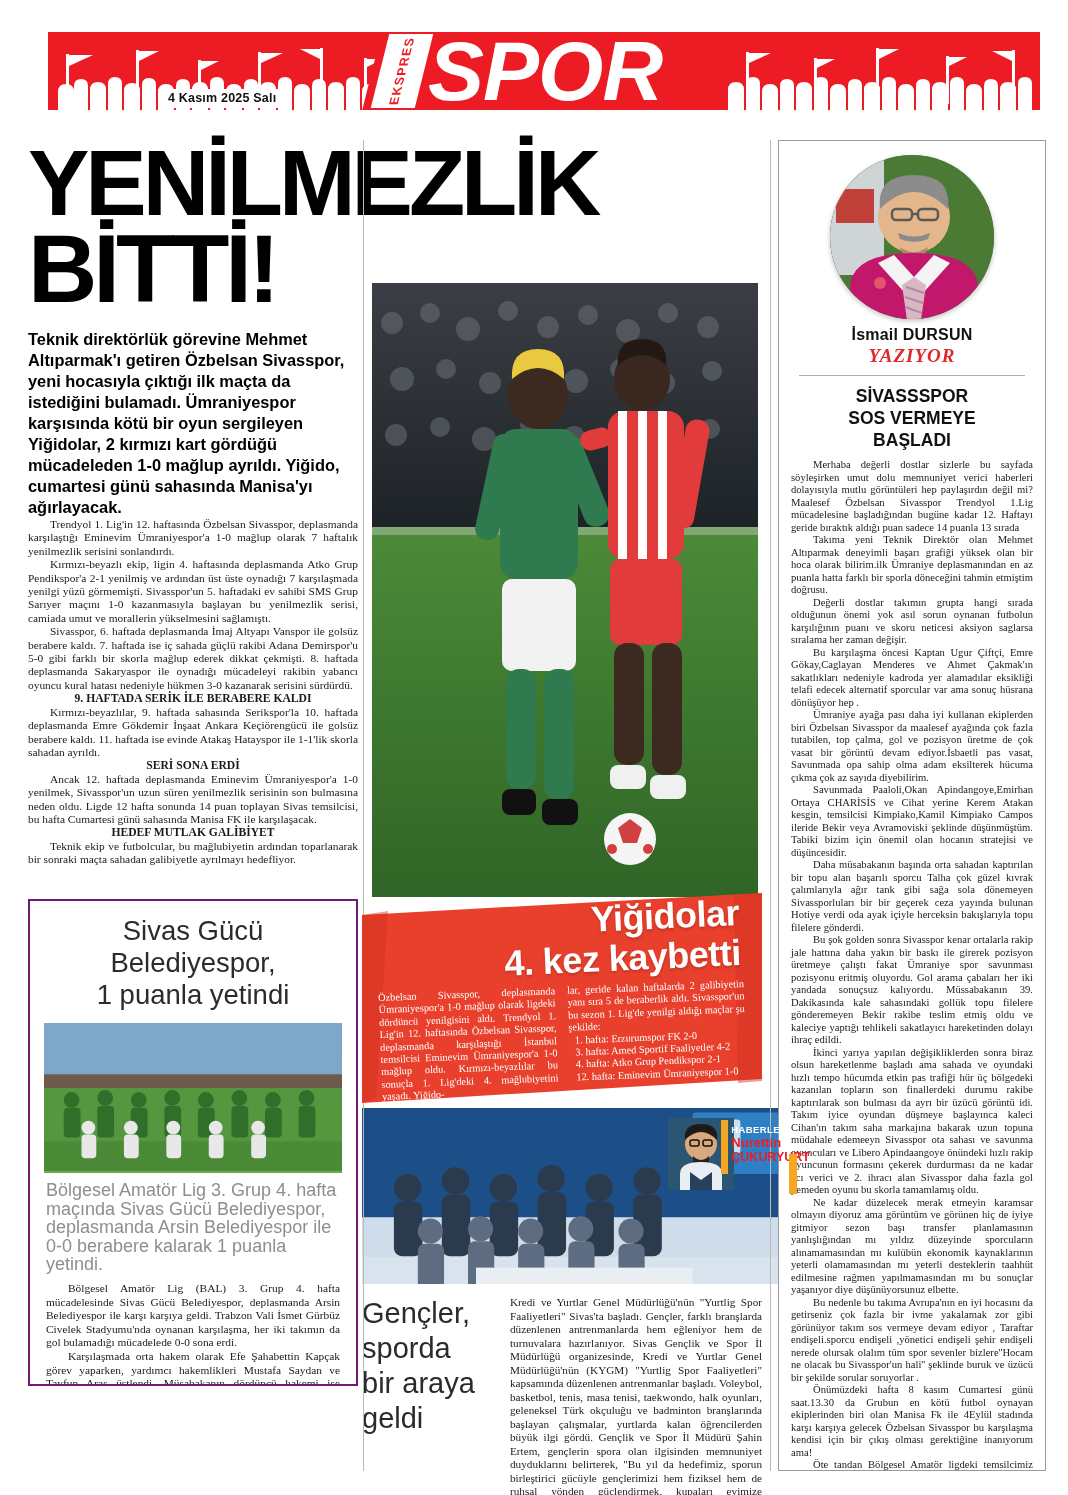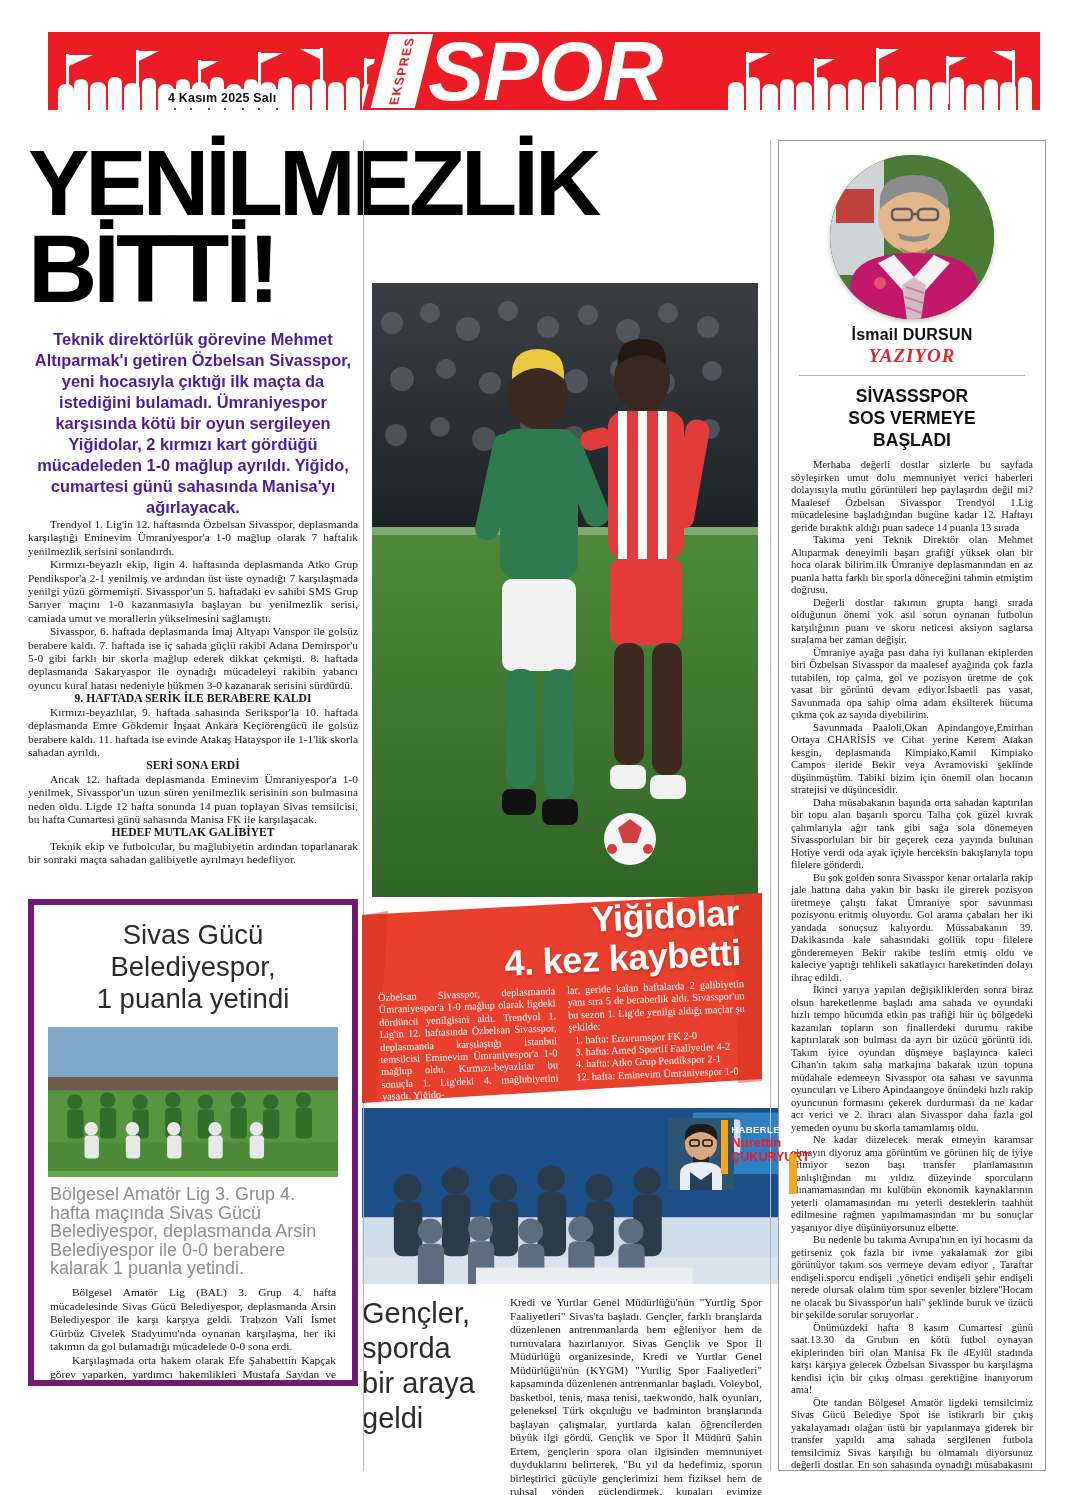--- a/index.html
+++ b/index.html
@@ -69,39 +69,39 @@
     font-weight:900; color:#000;
     font-size:92px; line-height:86px; letter-spacing:-4px;
     margin:0; white-space:nowrap;
   }
   .headline .l2 { font-size:96px; }
 
   .lead {
     margin-top:16px;
     font-family:"Liberation Sans", sans-serif;
     font-weight:700; font-size:16.4px; line-height:21px;
-    text-align:center; color:#4c1d95;
+    color:#000000;
   }
 
   .bodytext {
     font-family:"Liberation Serif", serif;
     font-size:11.4px; line-height:13.4px; text-align:justify;
     color:#1a1a1a; 
   }
   .bodytext p { margin:0; text-indent:22px; }
   .subhead {
     font-family:"Liberation Serif", serif;
     font-weight:700; font-size:11.6px; text-align:center;
     margin:1px 0 0; text-indent:0 !important;
   }
 
   
   .sgbox {
     position:absolute; left:28px; top:899px; width:330px; height:487px;
-    border:6px solid #701a75; background:#fff; overflow:hidden;
+    border:2px solid #701a75; background:#fff; overflow:hidden;
   }
   .sg-title {
     font-family:"Liberation Sans", sans-serif;
     font-weight:400; font-size:27.5px; line-height:32px;
     color:#2b2b2b; text-align:center; padding:14px 12px 0;
   }
   .sg-photo {
     margin:12px 14px 0; height:150px;
     background:linear-gradient(#8fb6d8 0%, #a9c8e2 38%, #4e8f3e 40%, #69ab4e 100%);
     position:relative; overflow:hidden;
@@ -621,22 +621,23 @@
   <div class="col-title">
     <div>SİVASSSPOR</div>
     <div>SOS VERMEYE</div>
     <div>BAŞLADI</div>
   </div>
 
   <div class="col-body">
     <p>Merhaba değerli dostlar sizlerle bu sayfada söyleşirken umut dolu memnuniyet verici haberleri dolayısıyla mutlu görüntüleri hep paylaşırdın değil mi? Maalesef Özbelsan Sivasspor Trendyol 1.Lig mücadelesine başladığından bugüne kadar 12. Haftayı geride bıraktık aldığı puan sadece 14 puanla 13 sırada</p>
     <p>Takıma yeni Teknik Direktör olan Mehmet Altıparmak deneyimli başarı grafiği yüksek olan bir hoca olarak bilirim.ilk Ümraniye deplasmanından en az puanla hatta farklı bir sporla döneceğini tahmin etmiştim doğrusu.</p>
     <p>Değerli dostlar takımın grupta hangi sırada olduğunun önemi yok asıl sorun oynanan futbolun karşılığının puanı ve skoru neticesi aksiyon saglarsa sıralama her zaman değişir.</p>
+    <p>Bu karşılaşma öncesi Kaptan Ugur Çiftçi, Emre Gökay,Caglayan Menderes ve Ahmet Çakmak'ın sakatlıkları nedeniyle kadroda yer alamadılar eksikliği telafi edecek alternatif sporcular var ama sonuç hüsrana dönüşüyor hep .</p>
     <p>Ümraniye ayağa pası daha iyi kullanan ekiplerden biri Özbelsan Sivasspor da maalesef ayağında çok fazla tutabilen, top çalma, gol ve pozisyon üretme de çok vasat bir görüntü devam ediyor.İsbaetli pas vasat, Savunmada opa sahip olma adam eksilterek hücuma çıkma çok az sayıda diyebilirim.</p>
-    <p>Savunmada Paaloli,Okan Apindangoye,Emirhan Ortaya CHARİSİS ve Cihat yerine Kerem Atakan kesgin, deplasmanda Kimpiako,Kamil Kimpiako Campos ileride Bekir veya Avramoviski şeklinde düşünmüştüm. Tabiki bizim için önemil olan hocanın stratejisi ve düşüncesidir.</p>
+    <p>Savunmada Paaloli,Okan Apindangoye,Emirhan Ortaya CHARİSİS ve Cihat yerine Kerem Atakan kesgin, temsilcisi Kimpiako,Kamil Kimpiako Campos ileride Bekir veya Avramoviski şeklinde düşünmüştüm. Tabiki bizim için önemil olan hocanın stratejisi ve düşüncesidir.</p>
     <p>Daha müsabakanın başında orta sahadan kaptırılan bir topu alan başarılı sporcu Talha çok güzel kıvrak çalımlarıyla ağır tank gibi sağa sola dönemeyen Sivassporluları bir bir geçerek ceza yayında bulunan Hotiye verdi oda ayak içiyle herceksin bakışlarıyla topu filelere gönderdi.</p>
     <p>Bu şok golden sonra Sivasspor kenar ortalarla rakip jale hattına daha yakın bir baskı ile girerek pozisyon üretmeye çalıştı fakat Ümraniye spor savunması pozisyonu eritmiş oluyordu. Gol arama çabaları her iki yandada sonuçsuz kalıyordu. Müssabakanın 39. Dakikasında kale sahasındaki gollük topu filelere gönderemeyen Bekir rakibe teslim etmiş oldu ve kaleciye yaptığı tehlikeli sakatlayıcı hareketinden dolayı ihraç edildi.</p>
     <p>İkinci yarıya yapılan değişikliklerden sonra biraz olsun hareketlenme başladı ama sahada ve oyundaki hızlı tempo hücumda etkin pas trafiği hür üç bölgedeki kazanılan topların son finallerdeki durumu rakibe kaptırılarak son bulması da ayrı bir üzücü görüntü idi. Takım iyice oyundan düşmeye başlayınca kaleci Cihan'ın takım saha markajına bakarak uzun topuna müdahale edemeeyn Sivasspor ota sahası ve savunma oyuncuları ve Libero Apindaangoye önündeki hızlı rakip oyuncunun formasını çekerek durdurması da ne kadar acı verici ve 2. ihracı alan Sivasspor daha fazla gol yemeden oyunu bu skorla tamamlamış oldu.</p>
     <p>Ne kadar düzelecek merak etmeyin karamsar olmayın diyoruz ama görüntüm ve görünen hiç de iyiye gitmiyor sezon başı transfer planlamasının yanlışlığından mı yıldız düzeyinde sporcuların alınamamasından mı kulübün ekonomik kaynaklarının yeterli olamamasından mı yeterli desteklerin taahhüt edilmesine rağmen yapılmamasından mı bu sonuçlar yaşanıyor diye düşünüyorsunuz elbette.</p>
     <p>Bu nedenle bu takıma Avrupa'nın en iyi hocasını da getirseniz çok fazla bir ivme yakalamak zor gibi görünüyor takım sos vermeye devam ediyor , Taraftar endişeli.sporcu endişeli ,yönetici endişeli şehir endişeli nerede olursak olalım tüm spor sevenler bizlere''Hocam ne olacak bu Sivasspor'un hali'' şeklinde buruk ve üzücü bir şekilde sorular soruyorlar .</p>
     <p>Önümüzdeki hafta 8 kasım Cumartesi günü saat.13.30 da Grubun en kötü futbol oynayan ekiplerinden biri olan Manisa Fk ile 4Eylül stadında karşı karşıya gelecek Özbelsan Sivasspor bu karşılaşma kendisi için bir çıkış olması gerektiğine inanıyorum ama!</p>
     <p>Öte tandan Bölgesel Amatör ligdeki temsilcimiz Sivas Gücü Belediye Spor ise istikrarlı bir çıkış yakalayamadı olağan üstü bir yapılanmaya giderek bir transfer yapıldı ama sahada sergilenen futbola temsilcimiz Sivas karşılığı bu olmamalı diyorsunuz değerli dostlar. En son sahasında oynadığı müsabakasını izledim zirve için yeterli bir oyun sergilenememiştir.</p>
 
   </div>
 </div>

